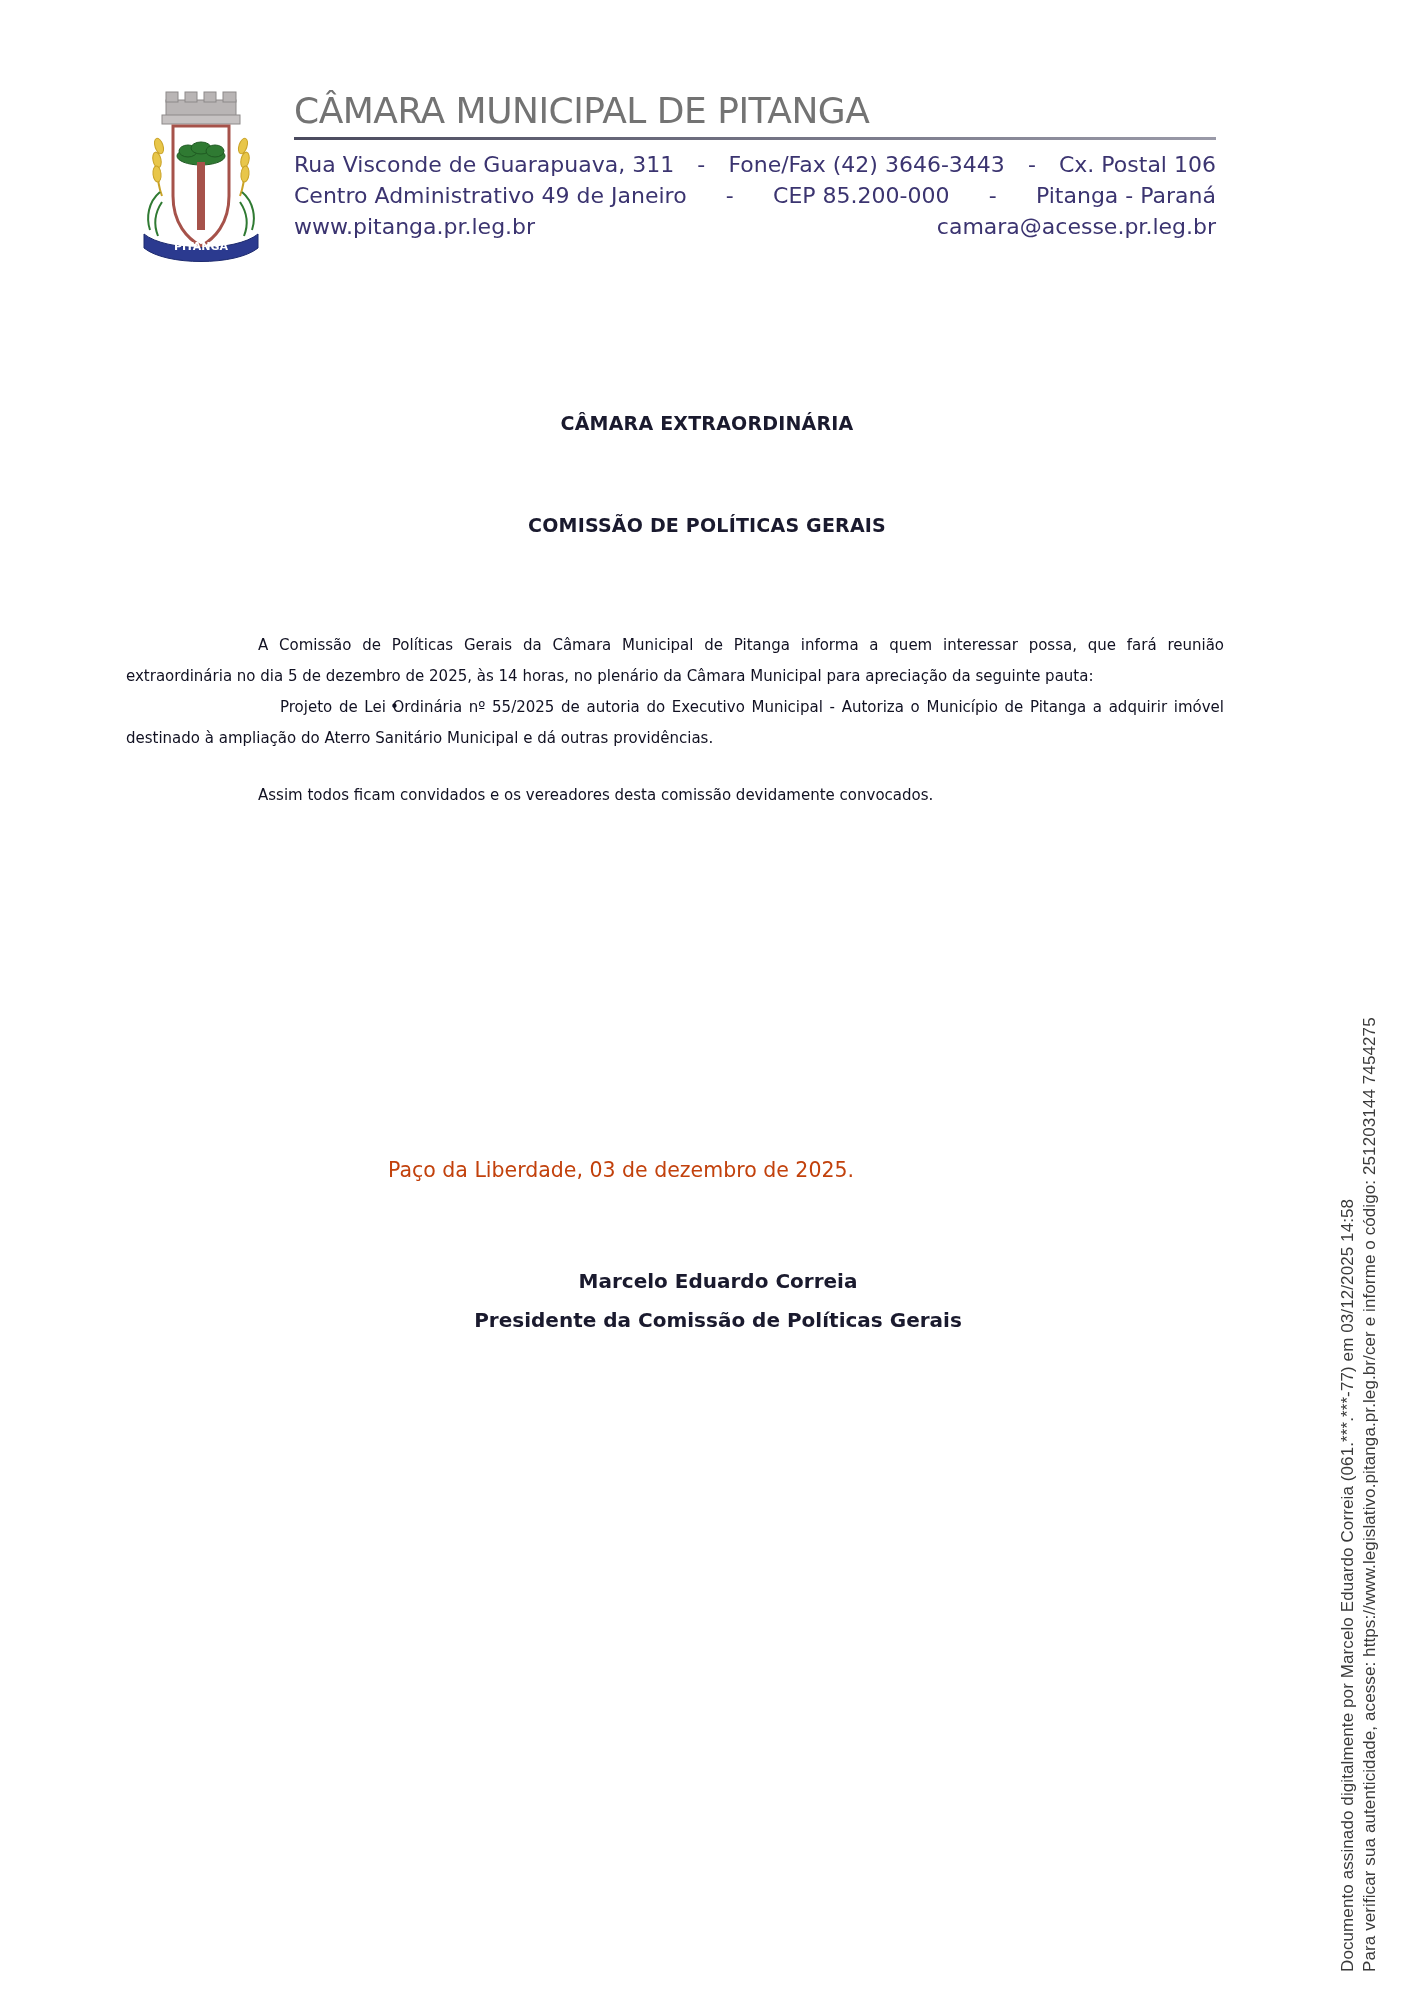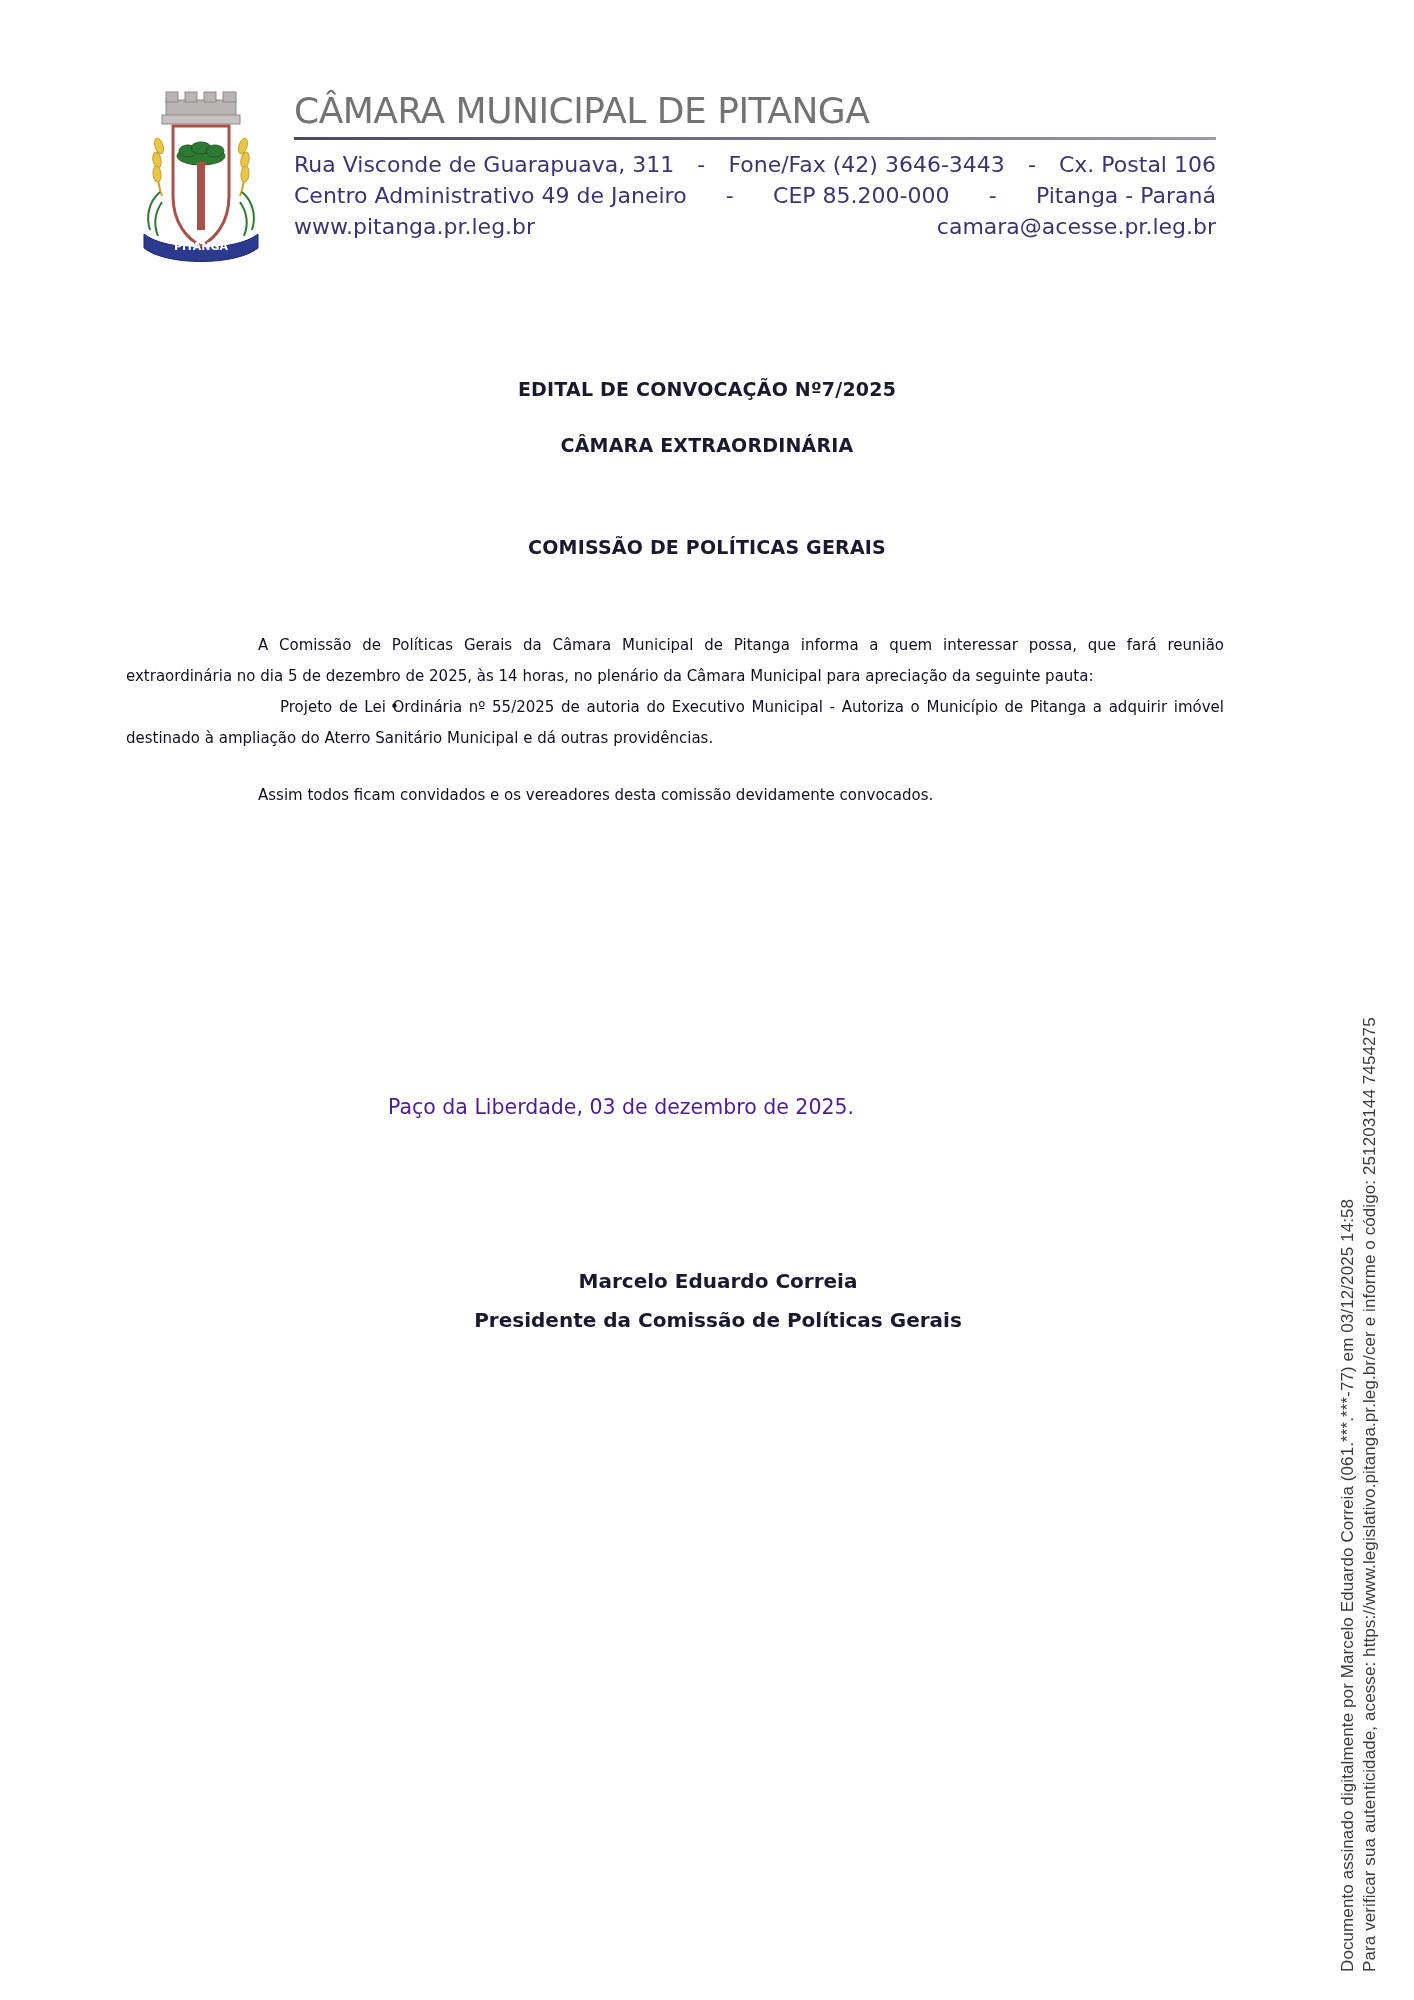--- a/index.html
+++ b/index.html
@@ -113,27 +113,27 @@
     text-indent: 132px;
   }
   .bullet-dot {
     display: inline-block;
     width: 22px;
   }
   .p-gap { margin-top: 26px !important; }
 
   .place-date {
     position: absolute;
-    top: 1095px;
+    top: 1158px;
     left: 0;
     width: 1242px;
     text-align: center;
     font-family: "DejaVu Sans", sans-serif;
     font-size: 20.5px;
-    color: #4c1d95;
+    color: #c2410c;
   }
 
   .signature {
     position: absolute;
     top: 1262px;
     left: 11px;
     width: 1414px;
     text-align: center;
     font-family: "DejaVu Sans", sans-serif;
     font-weight: bold;
@@ -243,21 +243,20 @@
         </div>
         <div class="addr-row">
           <span>www.pitanga.pr.leg.br</span>
           <span>camara@acesse.pr.leg.br</span>
         </div>
       </div>
     </div>
   </div>
 
   <div class="doc-titles">
-    <div class="doc-title first">EDITAL DE CONVOCAÇÃO Nº7/2025</div>
     <div class="doc-title second">CÂMARA EXTRAORDINÁRIA</div>
     <div class="doc-title third">COMISSÃO DE POLÍTICAS GERAIS</div>
   </div>
 
   <div class="body-block">
     <p class="p-indent">A Comissão de Políticas Gerais da Câmara Municipal de Pitanga informa a quem interessar possa, que fará reunião extraordinária no dia 5 de dezembro de 2025, às 14 horas, no plenário da Câmara Municipal para apreciação da seguinte pauta:</p>
     <p class="bullet-para">
       <span class="bullet-dot">•</span><span>Projeto de Lei Ordinária nº 55/2025 de autoria do Executivo Municipal - Autoriza o Município de Pitanga a adquirir imóvel destinado à ampliação do Aterro Sanitário Municipal e dá outras providências.</span>
     </p>
     <p class="p-indent p-gap">Assim todos ficam convidados e os vereadores desta comissão devidamente convocados.</p>

